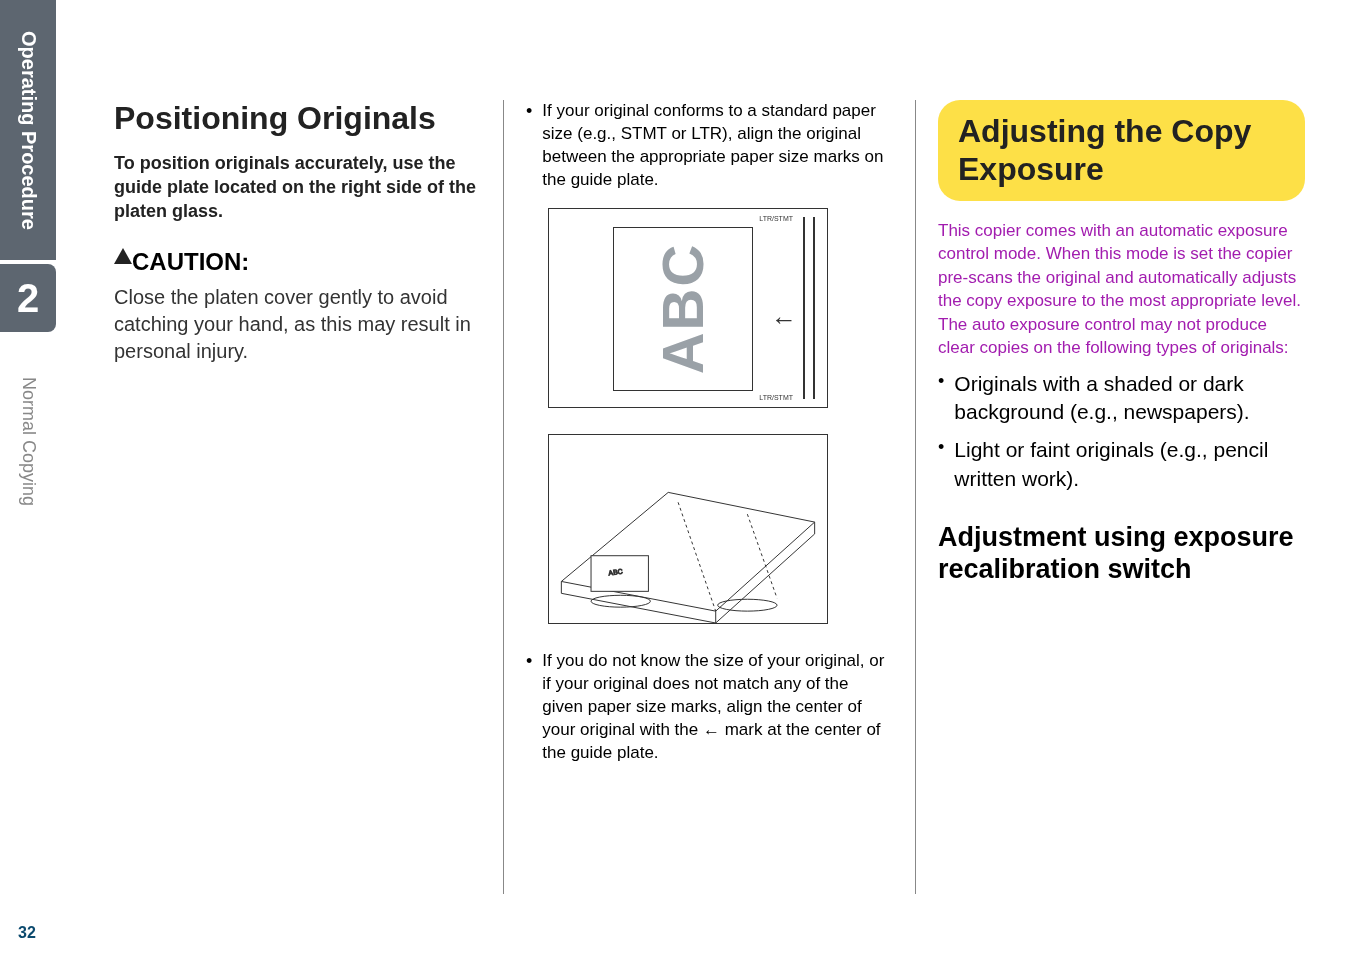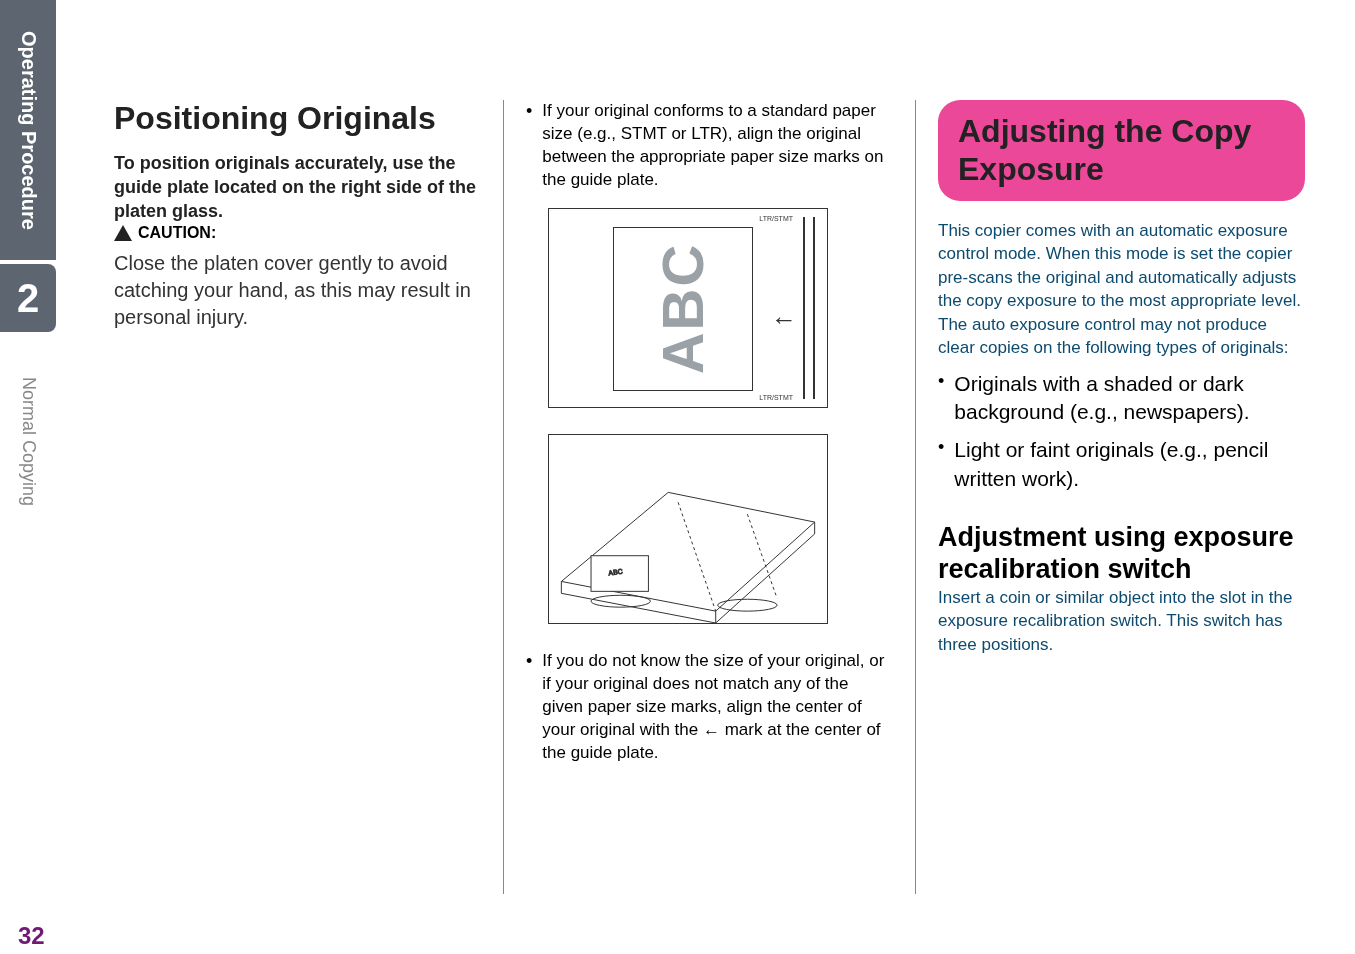--- a/index.html
+++ b/index.html
@@ -57,24 +57,24 @@
       text-align: center;
       height: 220px;
       display: flex;
       align-items: center;
       justify-content: center;
       width: 56px;
     }
     .page-number {
       position: absolute;
       left: 18px;
-      bottom: 4px;
-      font-size: 24px;
-      font-weight: bold;
-      color: #701a75;
+      bottom: 12px;
+      font-size: 16px;
+      font-weight: bold;
+      color: #0c4a6e;
     }
     .content {
       position: absolute;
       left: 92px;
       top: 100px;
       right: 28px;
       bottom: 60px;
       display: flex;
       gap: 0;
     }
@@ -90,28 +90,27 @@
       font-weight: bold;
       color: #222;
       margin-bottom: 14px;
       line-height: 1.15;
     }
     .intro {
       font-size: 18px;
       font-weight: bold;
       line-height: 1.35;
       color: #222;
+      margin-bottom: 24px;
     }
     .caution-head {
-      font-size: 16px;
+      font-size: 24px;
       font-weight: bold;
       margin-bottom: 8px;
       display: flex;
-      align-items: center;
-      gap: 6px;
     }
     .warn-icon {
       width: 0; height: 0;
       border-left: 9px solid transparent;
       border-right: 9px solid transparent;
       border-bottom: 16px solid #222;
       position: relative;
       display: inline-block;
     }
     .caution-body {
@@ -189,30 +188,30 @@
     .illus1 .marks-bot {
       position: absolute;
       bottom: 6px; right: 34px;
       font-size: 7px; color: #333;
     }
     .illus2 {
       height: 190px;
     }
     .illus2 svg { width: 100%; height: 100%; }
     .col3 h1 {
-      background: #ec4899;
+      background: #fde047;
       border-radius: 22px;
       padding: 12px 20px;
       margin-bottom: 18px;
       line-height: 1.2;
     }
     .col3 p.body {
       font-size: 17px;
       line-height: 1.38;
-      color: #0c4a6e;
+      color: #a21caf;
       margin-bottom: 10px;
     }
     .col3 h2 {
       font-size: 27px;
       font-weight: bold;
       margin-top: 28px;
       line-height: 1.2;
     }
   </style>
 </head>
@@ -284,16 +283,15 @@
     <p class="body">This copier comes with an automatic exposure control mode. When this mode is set the copier pre-scans the original and automatically adjusts the copy exposure to the most appropriate level. The auto exposure control may not produce clear copies on the following types of originals:</p>
     <div class="bullet">
       <span class="dot">•</span>
       <span class="txt-plain">Originals with a shaded or dark background (e.g., newspapers).</span>
     </div>
     <div class="bullet">
       <span class="dot">•</span>
       <span class="txt-plain">Light or faint originals (e.g., pencil written work).</span>
     </div>
     <h2>Adjustment using exposure recalibration switch</h2>
-    <p class="body">Insert a coin or similar object into the slot in the exposure recalibration switch. This switch has three positions.</p>
   </div>
 
 </div>
 
 </body></html>

